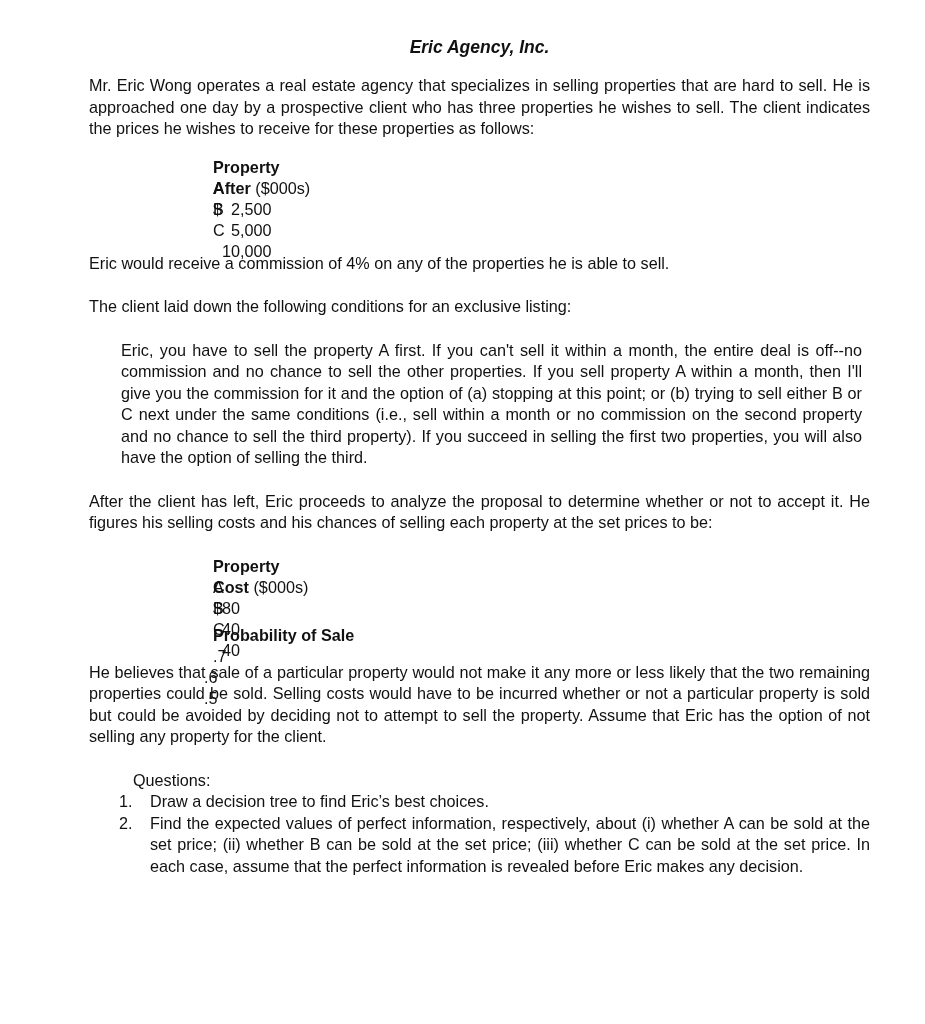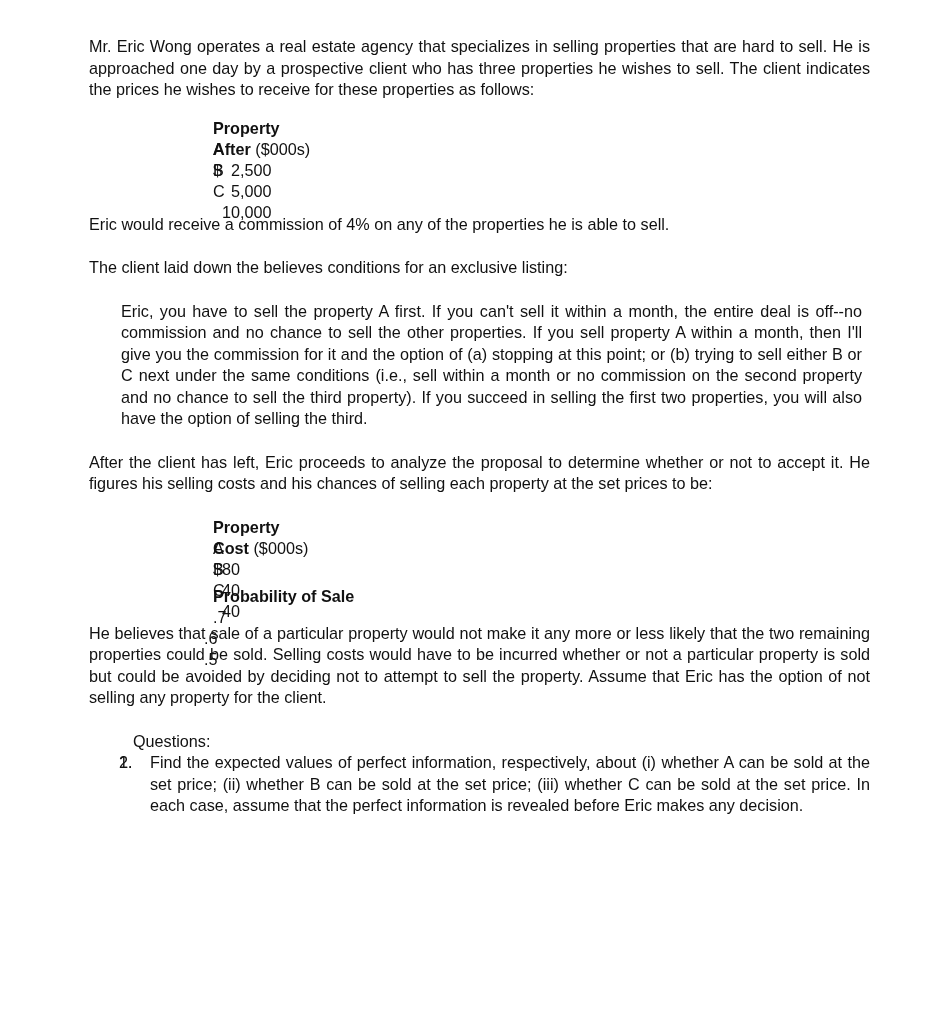--- a/index.html
+++ b/index.html
@@ -72,20 +72,21 @@
       position: absolute;
       left: 30px;
       top: 0;
     }
   </style>
 </head>
 <body>
 
 <div class="page">
 
+  <div class="title">Eric Agency, Inc.</div>
 
   <p>Mr. Eric Wong operates a real estate agency that specializes in selling properties that are hard to sell. He is approached one day by a prospective client who has three properties he wishes to sell. The client indicates the prices he wishes to receive for these properties as follows:</p>
 
   <div class="tbl" style="margin-top:17px;">
     <div class="tbl-row">
       <div class="col-prop1 b">Property</div>
       <div class="col-price"><span class="b">After</span><span> ($000s)</span></div>
     </div>
     <div class="tbl-row">
       <div class="col-prop1">A</div>
@@ -96,21 +97,21 @@
       <div class="col-price" style="padding-left:18px;">5,000</div>
     </div>
     <div class="tbl-row">
       <div class="col-prop1">C</div>
       <div class="col-price" style="padding-left:9px;">10,000</div>
     </div>
   </div>
 
   <p style="margin-top:12px;">Eric would receive a commission of 4% on any of the properties he is able to sell.</p>
 
-  <p style="margin-top:22px;">The client laid down the believes conditions for an exclusive listing:</p>
+  <p style="margin-top:22px;">The client laid down the following conditions for an exclusive listing:</p>
 
   <p class="indent-quote" style="margin-top:22px;">Eric, you have to sell the property A first.  If you can't sell it within a month, the entire deal is off--no commission and no chance to sell the other properties.  If you sell property A within a month, then I'll give you the commission for it and the option of (a) stopping at this point; or (b) trying to sell either B or C next under the same conditions (i.e., sell within a month or no commission on the second property and no chance to sell the third property). If you succeed in selling the first two properties, you will also have the option of selling the third.</p>
 
   <p style="margin-top:22px;">After the client has left, Eric proceeds to analyze the proposal to determine whether or not to accept it.  He figures his selling costs and his chances of selling each property at the set prices to be:</p>
 
   <div class="tbl" style="margin-top:22px;">
     <div class="tbl-row">
       <div class="col-prop2 b">Property</div>
       <div class="col-cost"><span class="b">Cost</span><span> ($000s)</span></div>
       <div class="col-prob b">Probability of Sale</div>
@@ -132,20 +133,21 @@
     </div>
   </div>
 
   <p style="margin-top:22px;">He believes that sale of a particular property would not make it any more or less likely that the two remaining properties could be sold. Selling costs would have to be incurred whether or not a particular property is sold but could be avoided by deciding not to attempt to sell the property. Assume that Eric has the option of not selling any property for the client.</p>
 
   <div class="questions-label" style="margin-top:22px;margin-left:44px;">Questions:</div>
 
   <ol>
     <li>
       <span class="qnum">1.</span>
+      <span>Draw a decision tree to find Eric’s best choices.</span>
     </li>
     <li>
       <span class="qnum">2.</span>
       <span>Find the expected values of perfect information, respectively, about (i) whether A can be sold at the set price; (ii) whether B can be sold at the set price; (iii) whether C can be sold at the set price. In each case, assume that the perfect information is revealed before Eric makes any decision.</span>
     </li>
   </ol>
 
 </div>
 
 </body></html>

